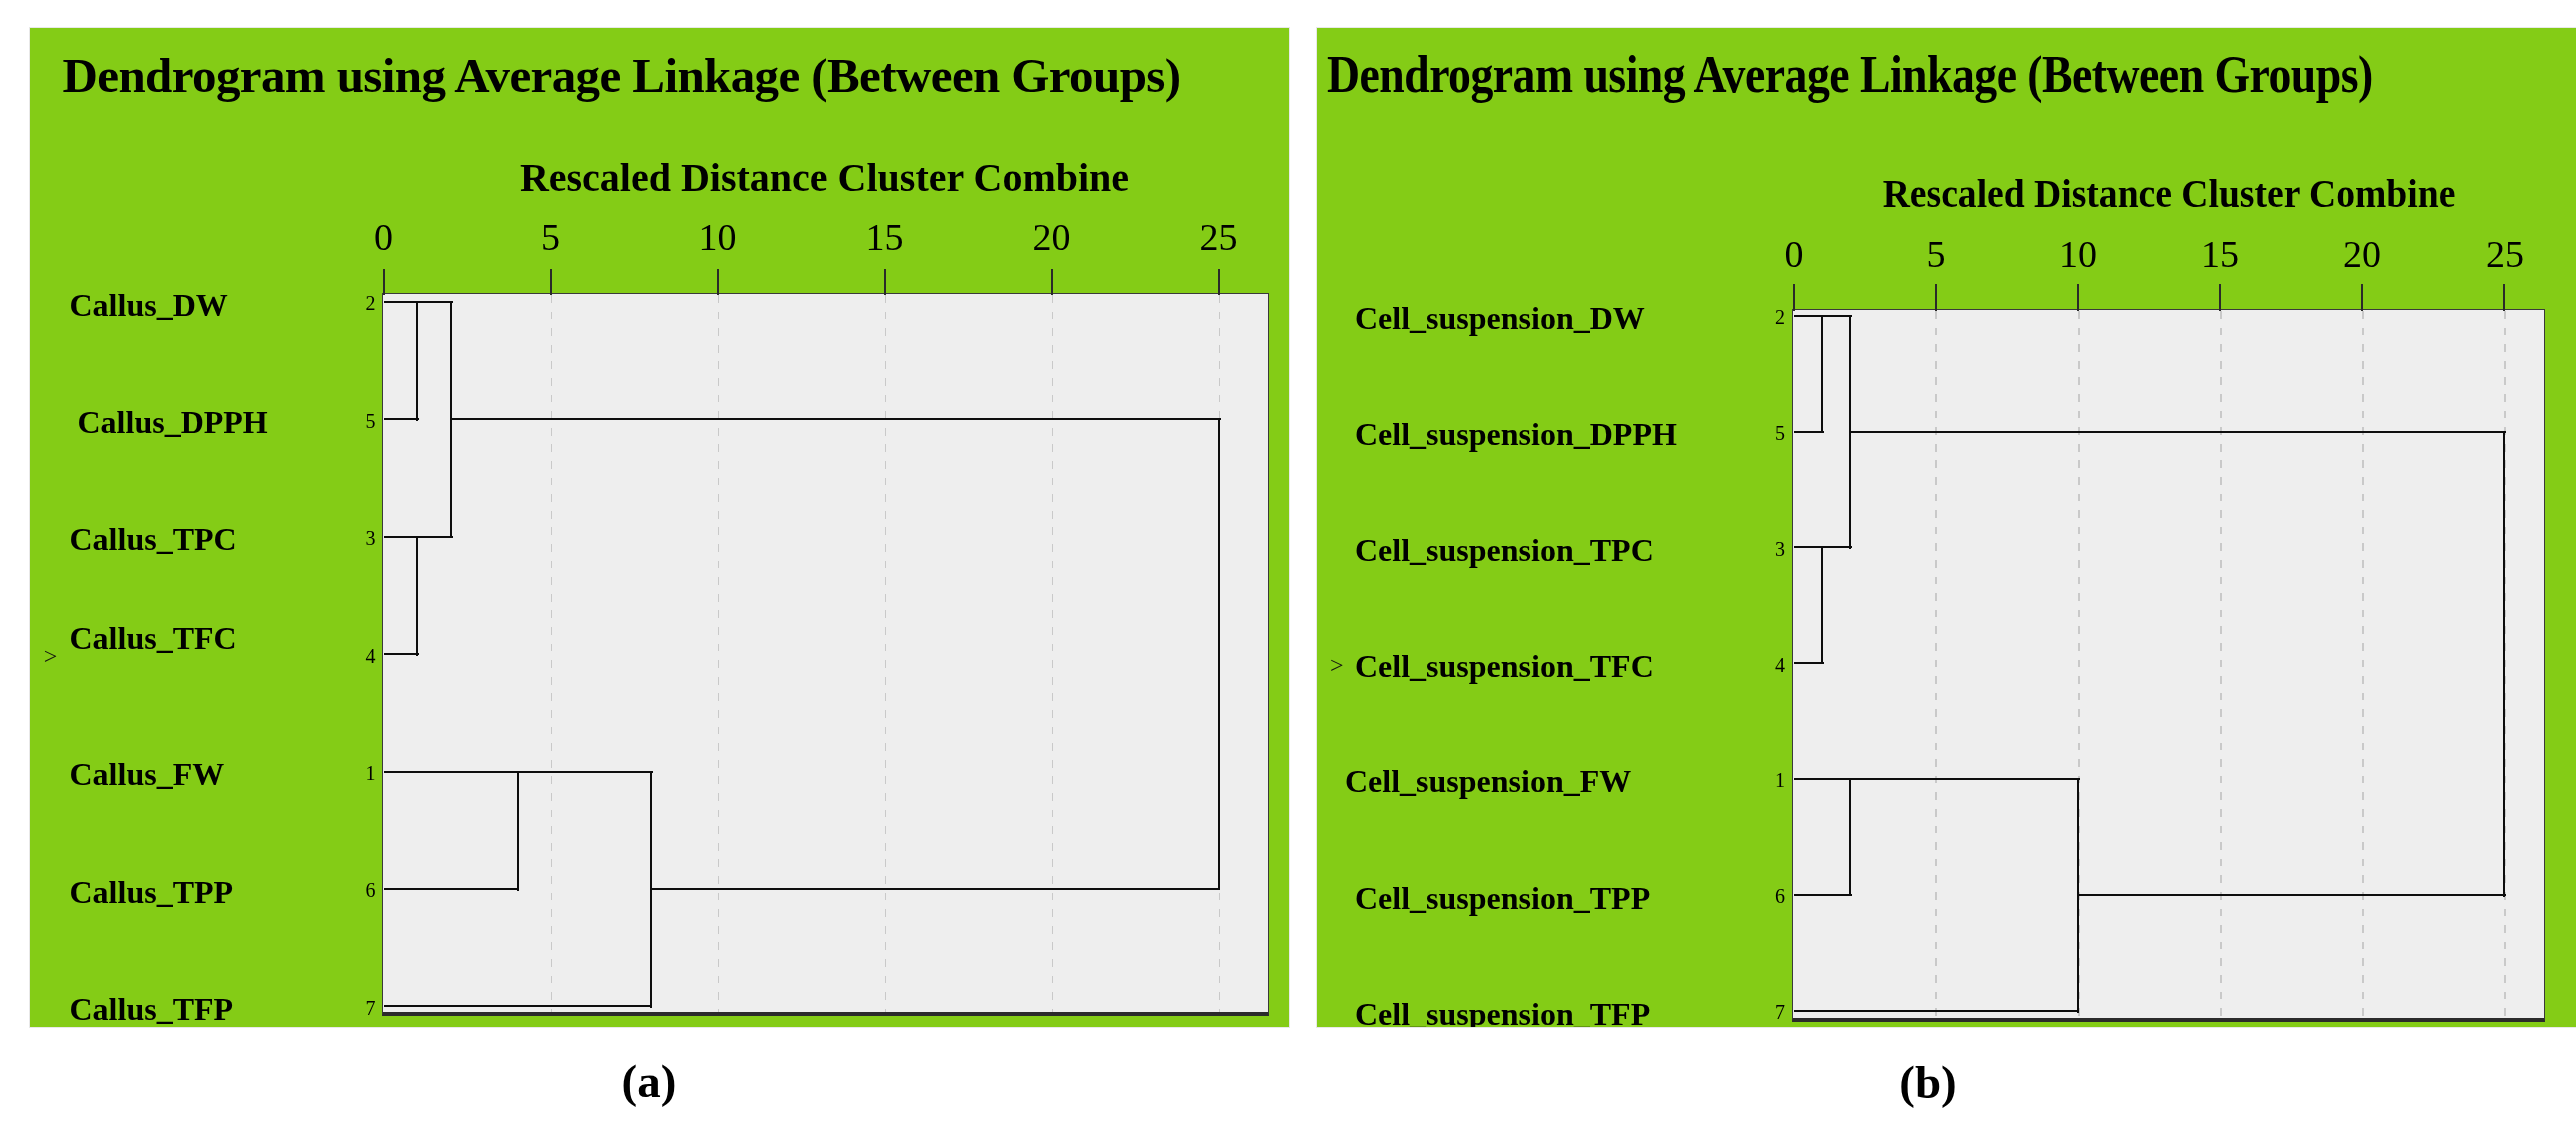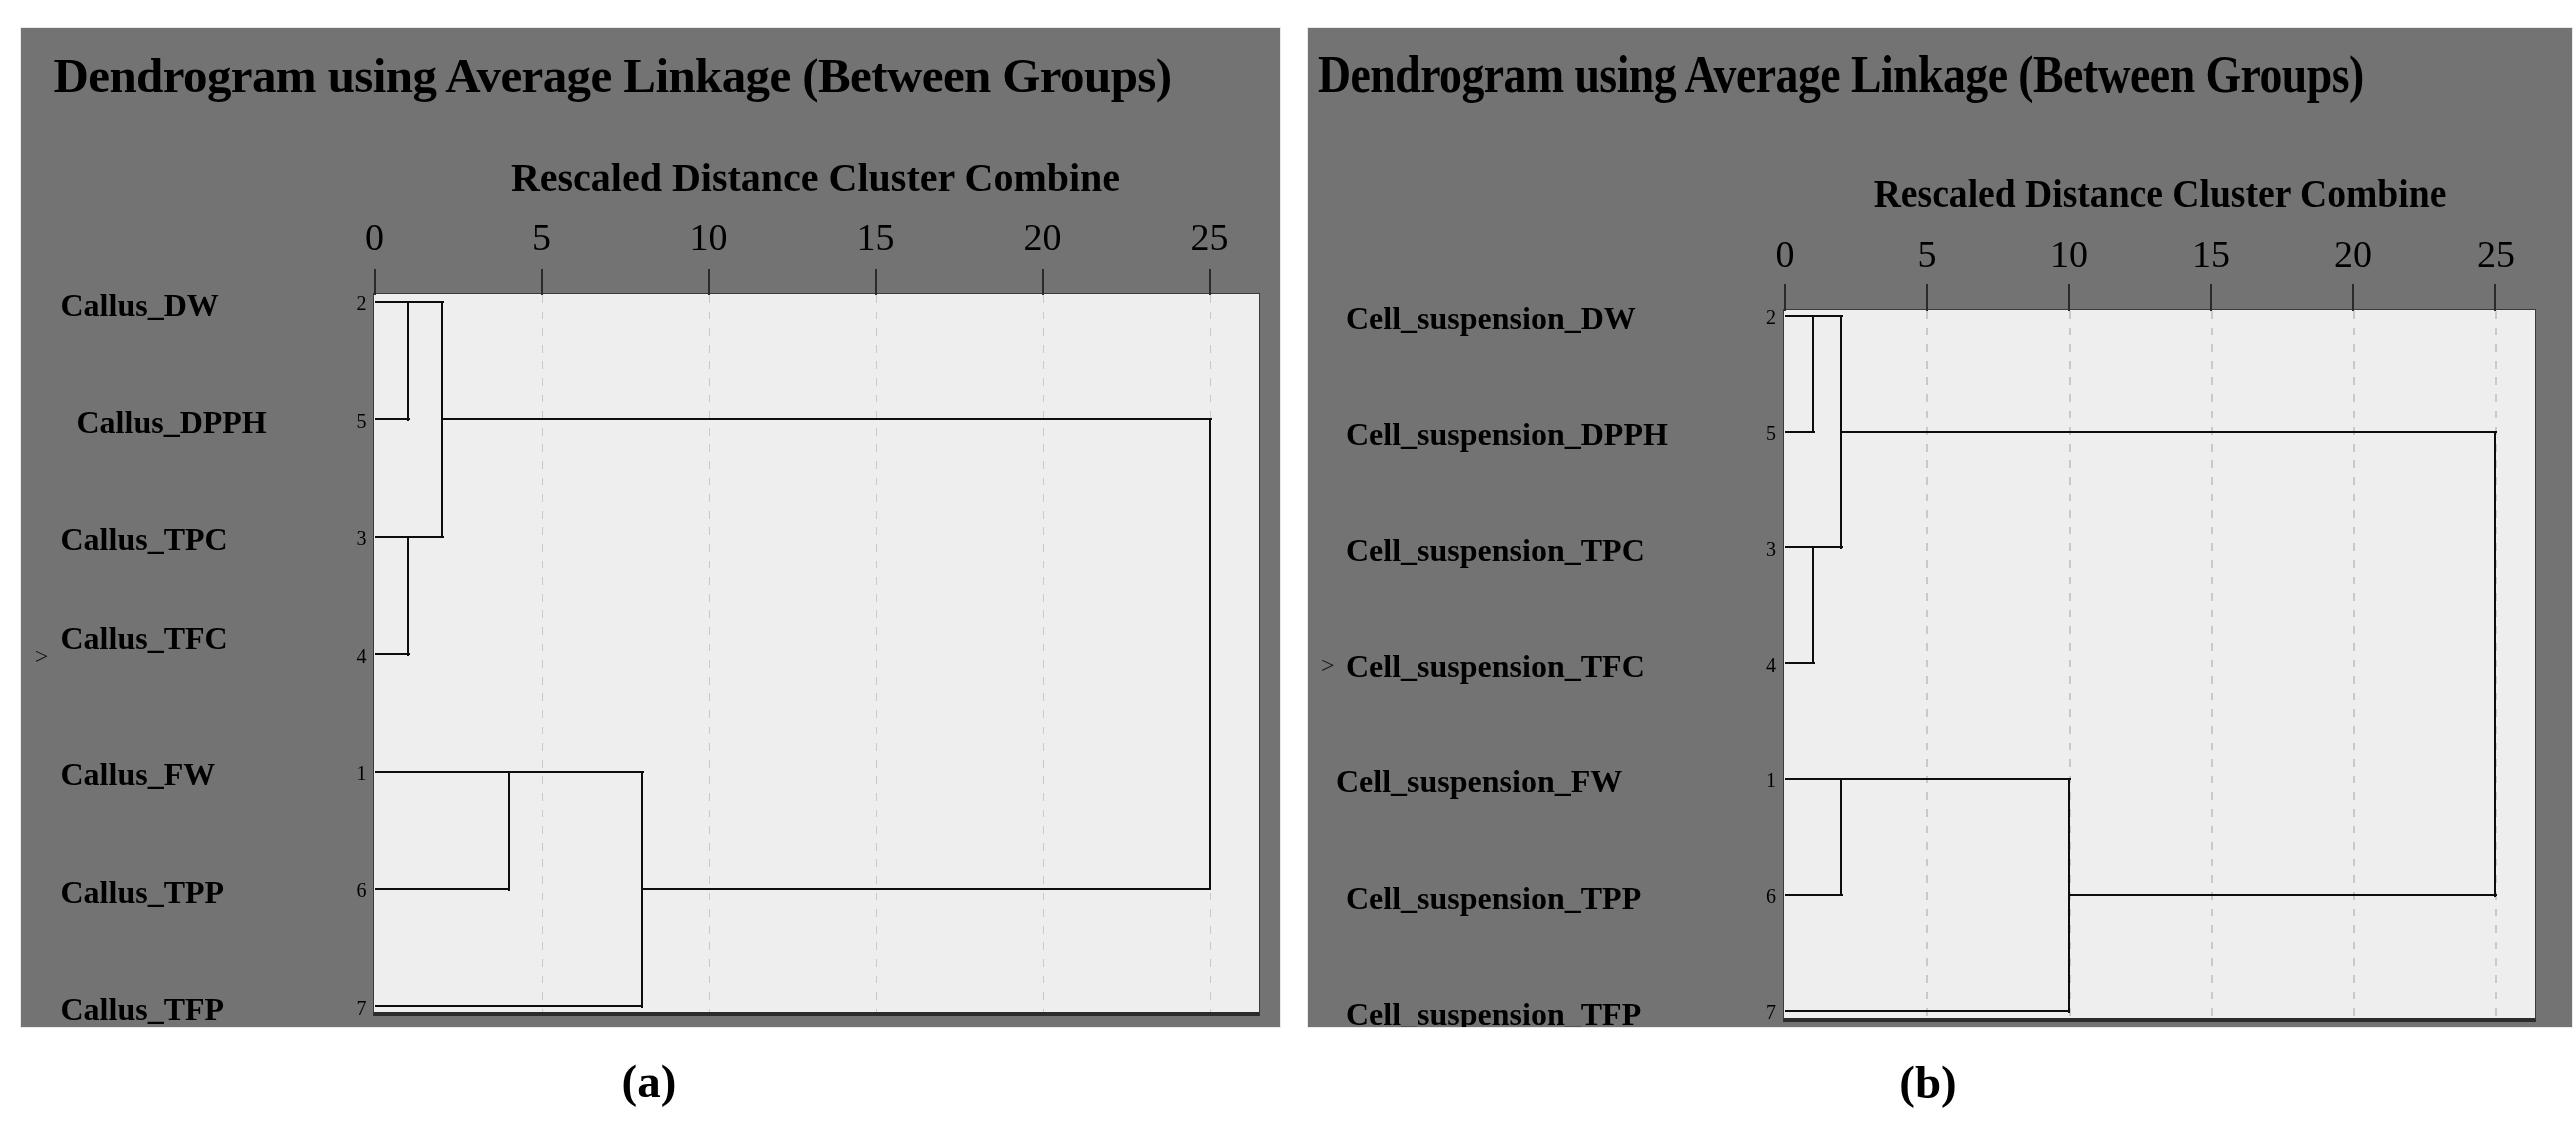--- a/index.html
+++ b/index.html
@@ -7,24 +7,25 @@
     position: relative;
     width: 2576px;
     height: 1129px;
     background: #ffffff;
     font-family: "Liberation Serif", "DejaVu Serif", serif;
     color: #000;
     overflow: hidden;
   }
   .panel {
     position: absolute;
-    background: #737373;
+    background: #84cc16;
     border: 1.2px solid #e8e8e8;
     box-sizing: border-box;
     overflow: hidden;
+    margin-left: 9px;
   }
   .panel-title {
     position: absolute;
     font-weight: bold;
     white-space: nowrap;
     line-height: 1;
     transform-origin: left top;
     letter-spacing: -0.6px;
   }
   .axis-label {
@@ -125,21 +126,21 @@
         <div class="dendro-seg" style="left: 354px; top: 743px; width: 135px; height: 2.4px;"></div>
         <div class="dendro-seg" style="left: 354px; top: 860px; width: 135px; height: 2.4px;"></div>
         <div class="dendro-seg" style="left: 620px; top: 743px; width: 2.4px; height: 237px;"></div>
         <div class="dendro-seg" style="left: 488px; top: 743px; width: 135px; height: 2.4px;"></div>
         <div class="dendro-seg" style="left: 354px; top: 977px; width: 268px; height: 2.4px;"></div>
         <div class="dendro-seg" style="left: 1188px; top: 390px; width: 2.4px; height: 472px;"></div>
         <div class="dendro-seg" style="left: 421px; top: 390px; width: 770px; height: 2.4px;"></div>
         <div class="dendro-seg" style="left: 621px; top: 860px; width: 569px; height: 2.4px;"></div>
         <div class="leaf-label" style="left: 40px; top: 261px;">Callus_DW</div>
         <div class="leaf-num" style="left: 310px; top: 265px;">2</div>
-        <div class="leaf-label" style="left: 56px; top: 378px;">Callus_DPPH</div>
+        <div class="leaf-label" style="left: 48px; top: 378px;">Callus_DPPH</div>
         <div class="leaf-num" style="left: 310px; top: 383px;">5</div>
         <div class="leaf-label" style="left: 40px; top: 495px;">Callus_TPC</div>
         <div class="leaf-num" style="left: 310px; top: 500px;">3</div>
         <div class="leaf-label" style="left: 40px; top: 594px;">Callus_TFC</div>
         <div class="leaf-num" style="left: 310px; top: 618px;">4</div>
         <div class="leaf-marker" style="left: 14.2px; top: 616px;">&gt;</div>
         <div class="leaf-label" style="left: 40px; top: 730px;">Callus_FW</div>
         <div class="leaf-num" style="left: 310px; top: 735px;">1</div>
         <div class="leaf-label" style="left: 40px; top: 848px;">Callus_TPP</div>
         <div class="leaf-num" style="left: 310px; top: 852px;">6</div>

